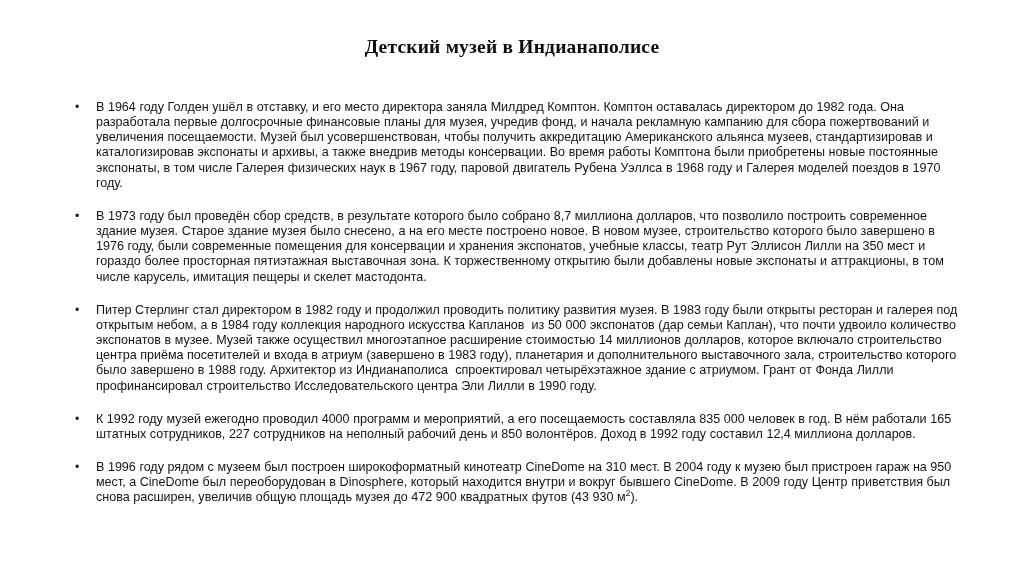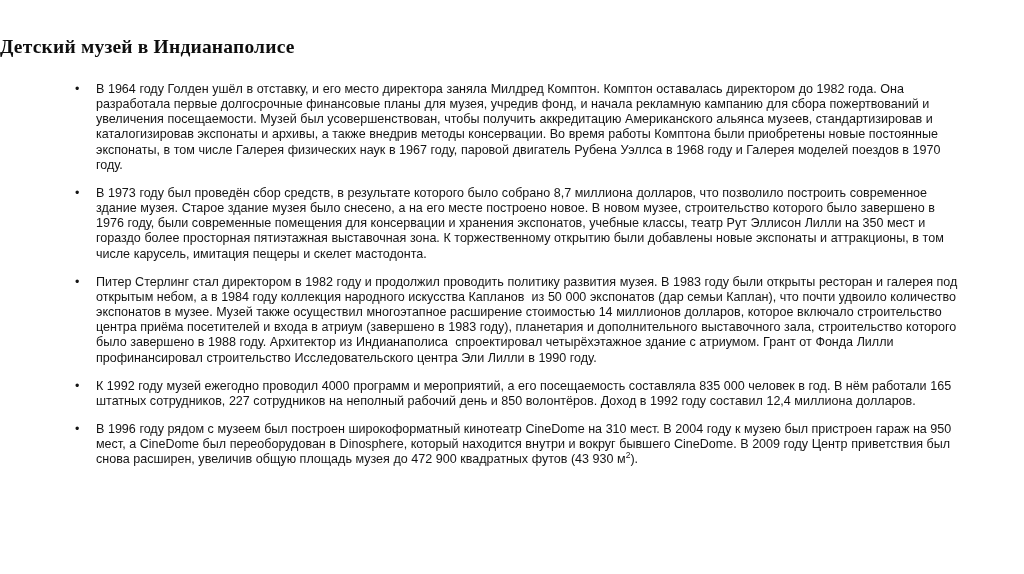--- a/index.html
+++ b/index.html
@@ -19,20 +19,21 @@
     position: relative;
     width: 1024px;
     height: 574px;
     background: #ffffff;
     box-sizing: border-box;
   }
   .page-title {
     font-family: "Liberation Serif", "DejaVu Serif", serif;
     font-weight: bold;
     font-size: 19.5px;
+    text-align: center;
     color: #0d0d0d;
     margin: 0;
     padding-top: 36px;
     letter-spacing: 0.2px;
     line-height: 1.1;
   }
   .body-block {
     margin: 0;
     padding: 0;
     list-style: none;
@@ -61,20 +62,21 @@
     top: 0;
     width: 14px;
     font-size: 12.55px;
     line-height: 15.15px;
     color: #141414;
     text-align: left;
   }
   .bullet-text {
     display: block;
     white-space: pre-wrap;
+    margin-top: 18px;
   }
   sup {
     font-size: 0.68em;
     vertical-align: super;
     line-height: 0;
   }
 </style>
 </head>
 <body>
 

